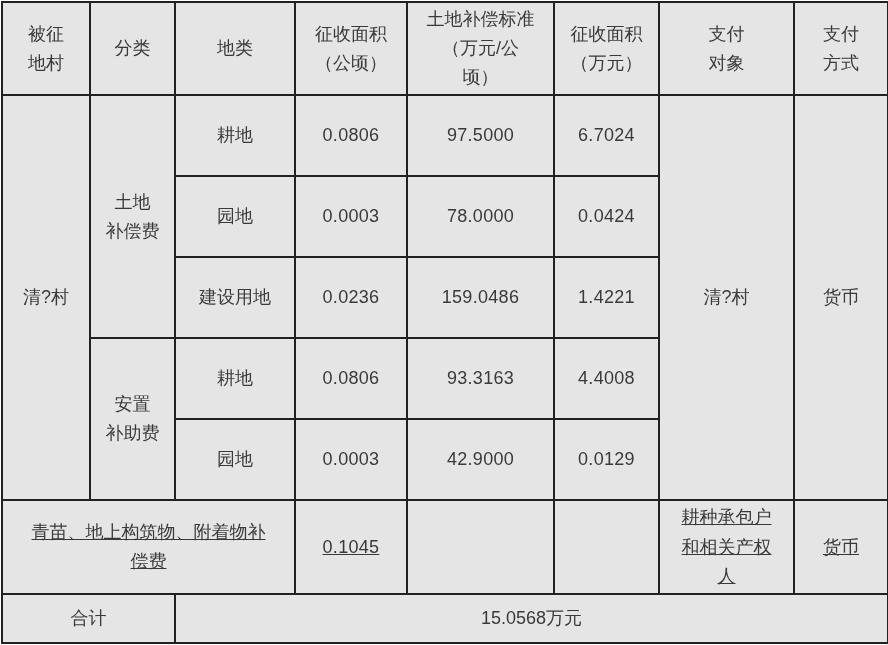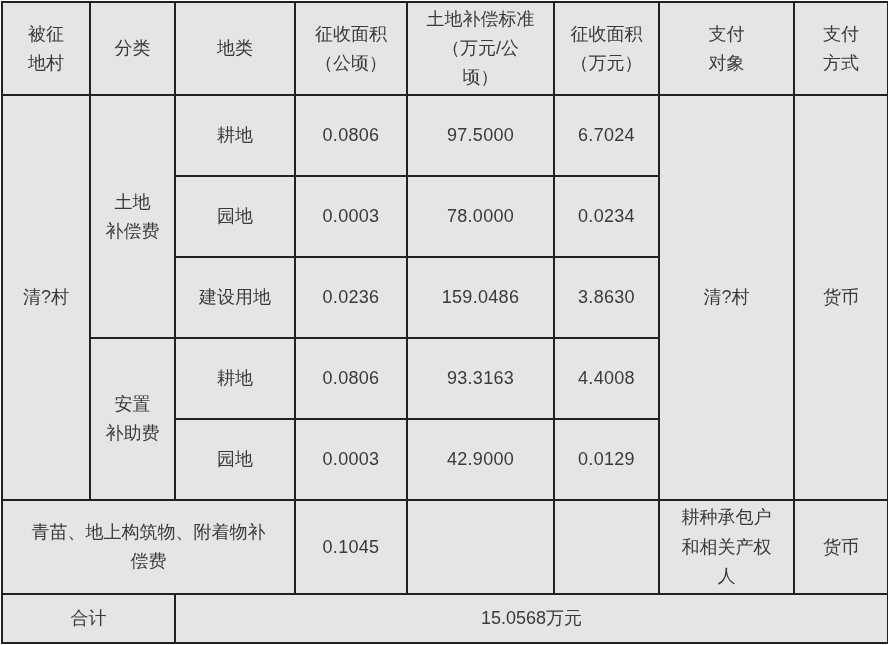--- a/index.html
+++ b/index.html
@@ -30,21 +30,21 @@
     white-space: pre-line;
     font-size: 18px;
     line-height: 1.62;
     font-weight: normal;
     padding: 2px 4px;
     overflow: hidden;
     box-sizing: border-box;
   }
   tr.header-row   { height: 88px; }
   tr.data-row     { height: 81px; }
-  tr.seedling-row { height: 92px; }
+  tr.seedling-row { height: 92px; text-decoration: underline; }
   tr.total-row    { height: 49px; margin-top: 13px; }
   td.num { letter-spacing: 0.3px; }
 </style>
 </head>
 <body>
 
 <div class="table-wrap">
   <table class="comp-table">
     <colgroup>
       <col style="width:88px">
@@ -85,28 +85,28 @@
       <td class="num">97.5000</td>
       <td class="num">6.7024</td>
       <td rowspan="5">清?村</td>
       <td rowspan="5">货币</td>
     </tr>
 
     <tr class="data-row">
       <td>园地</td>
       <td class="num">0.0003</td>
       <td class="num">78.0000</td>
-      <td class="num">0.0234</td>
+      <td class="num">0.0424</td>
     </tr>
 
     <tr class="data-row">
       <td>建设用地</td>
       <td class="num">0.0236</td>
       <td class="num">159.0486</td>
-      <td class="num">3.8630</td>
+      <td class="num">1.4221</td>
     </tr>
 
     <tr class="data-row">
       <td rowspan="2">安置
 补助费</td>
       <td>耕地</td>
       <td class="num">0.0806</td>
       <td class="num">93.3163</td>
       <td class="num">4.4008</td>
     </tr>

